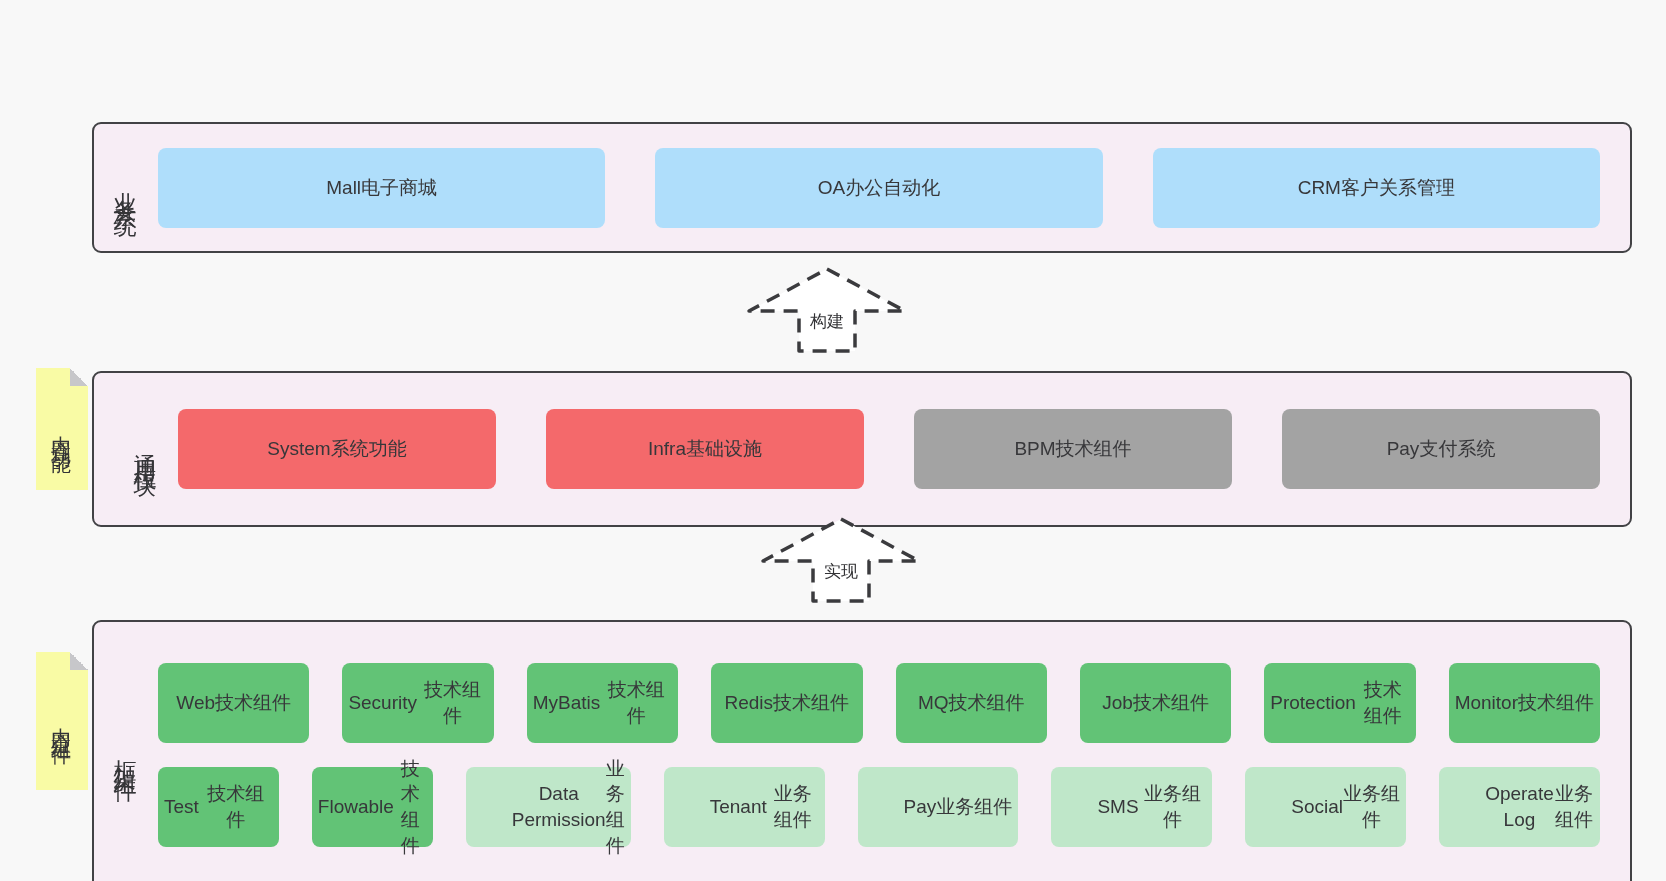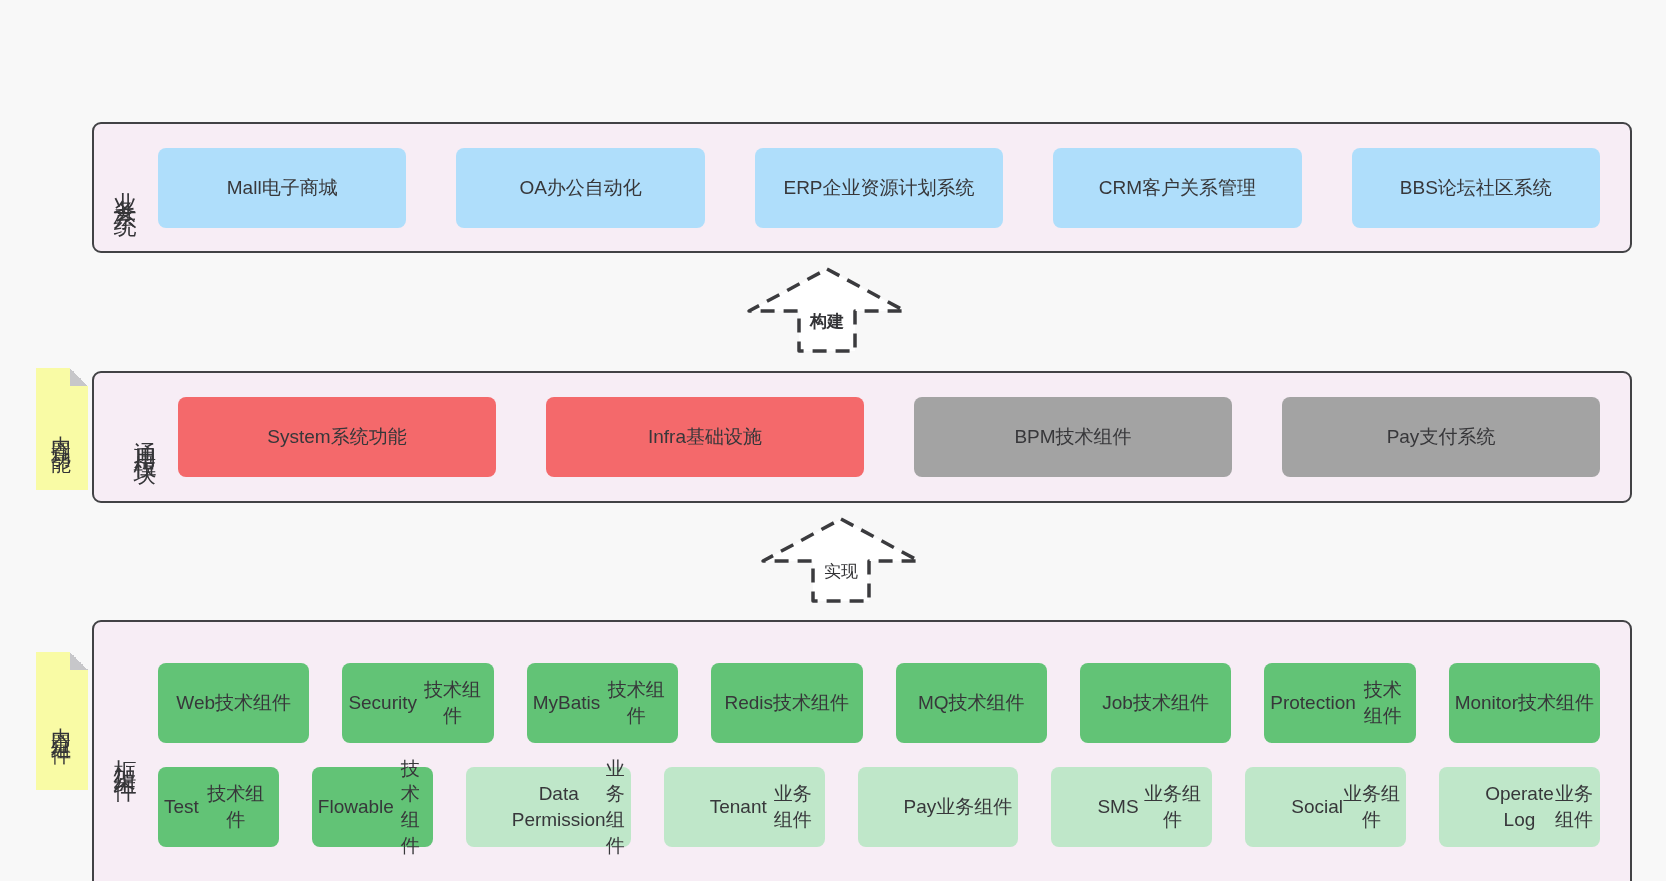--- a/index.html
+++ b/index.html
@@ -80,48 +80,40 @@
     <div class="box-row row-wide">
       <div class="box blue">
         <div>Mall</div>
         <div>电子商城</div>
       </div>
       <div class="box blue">
         <div>OA</div>
         <div>办公自动化</div>
       </div>
       <div class="box blue">
-        <div>ERP</div>
-        <div>企业资源计划系统</div>
-      </div>
-      <div class="box blue">
         <div>CRM</div>
         <div>客户关系管理</div>
       </div>
-      <div class="box blue">
-        <div>BBS</div>
-        <div>论坛社区系统</div>
-      </div>
     </div>
   </div>
 </div>
 
-<div class="arrow" style="left:742px;top:265px;font-weight:bold;">
+<div class="arrow" style="left:742px;top:265px;">
   <svg width="170" height="90" viewBox="0 0 170 90">
     <path d="M85 4 L163 46 L113 46 L113 86 L57 86 L57 46 L7 46 Z" fill="#ffffff" stroke="#3b3b3e" stroke-width="3.5" stroke-dasharray="14 9" stroke-linejoin="round"></path>
     <text x="85" y="62" text-anchor="middle">构建</text>
   </svg>
 </div>
 
 <div class="note" style="top:368px;height:122px;">
   <div class="note-fold"></div>
   <div class="note-text">内置功能</div>
 </div>
 
-<div class="panel" style="top:371px;height:132px;padding-left:20px;">
+<div class="panel" style="top:371px;height:156px;padding-left:20px;">
   <div class="panel-label">通用模块</div>
   <div class="panel-body">
     <div class="box-row row-wide">
       <div class="box red">
         <div>System</div>
         <div>系统功能</div>
       </div>
       <div class="box red">
         <div>Infra</div>
         <div>基础设施</div>

